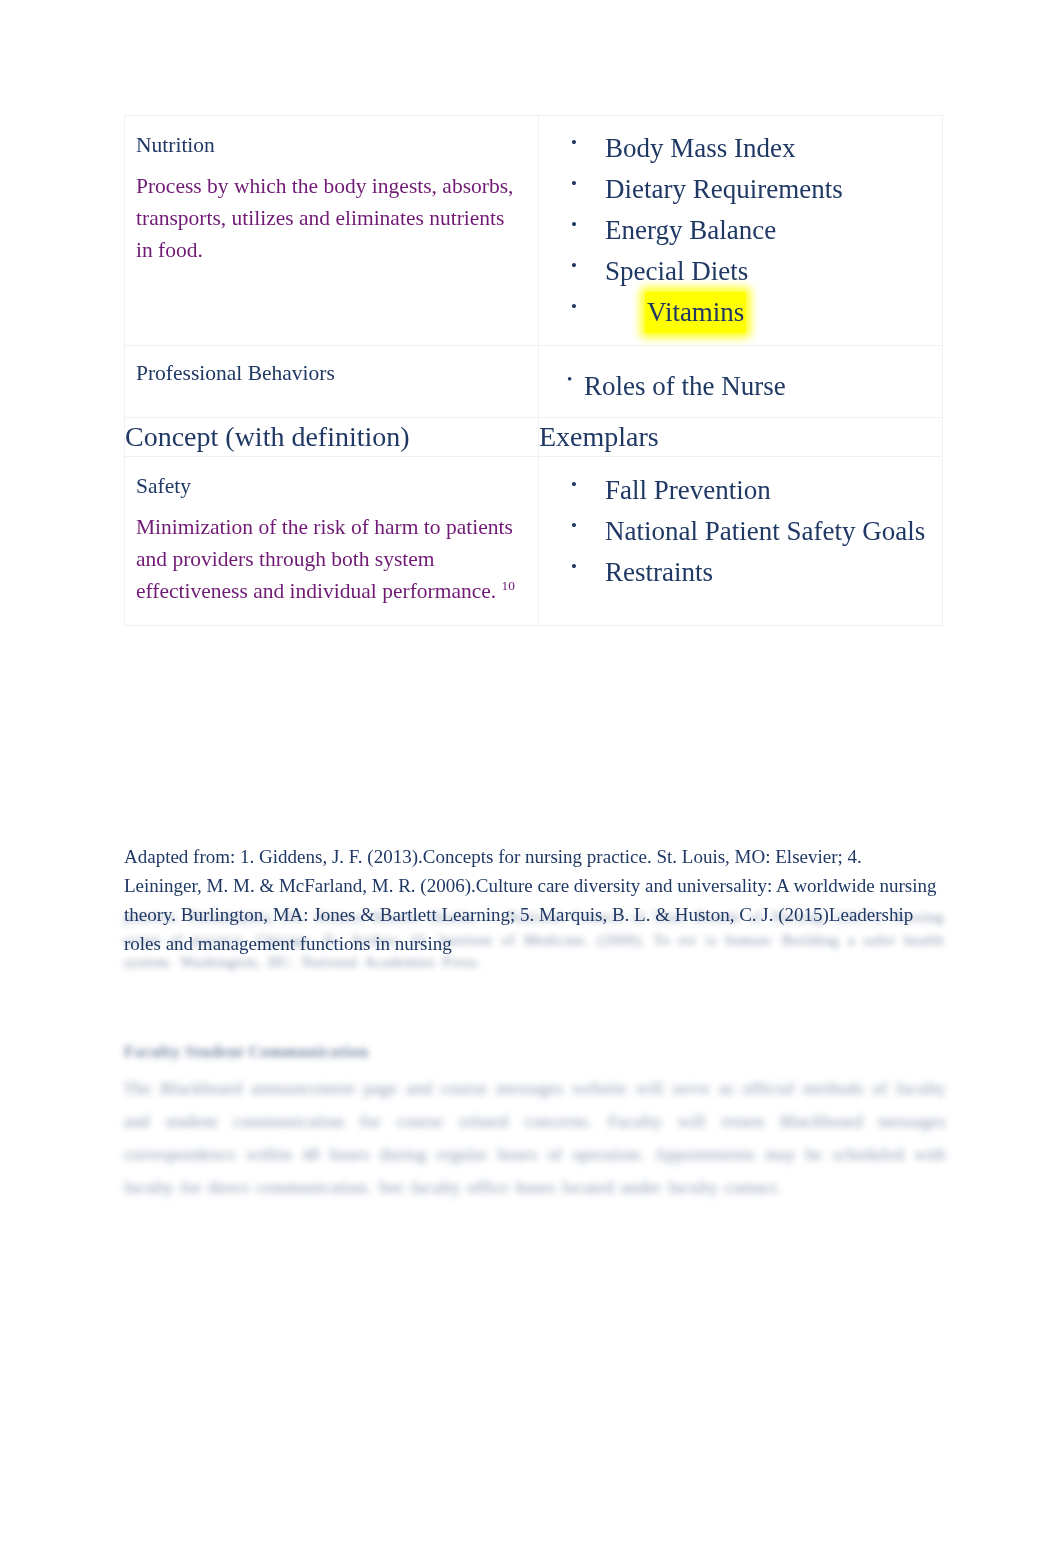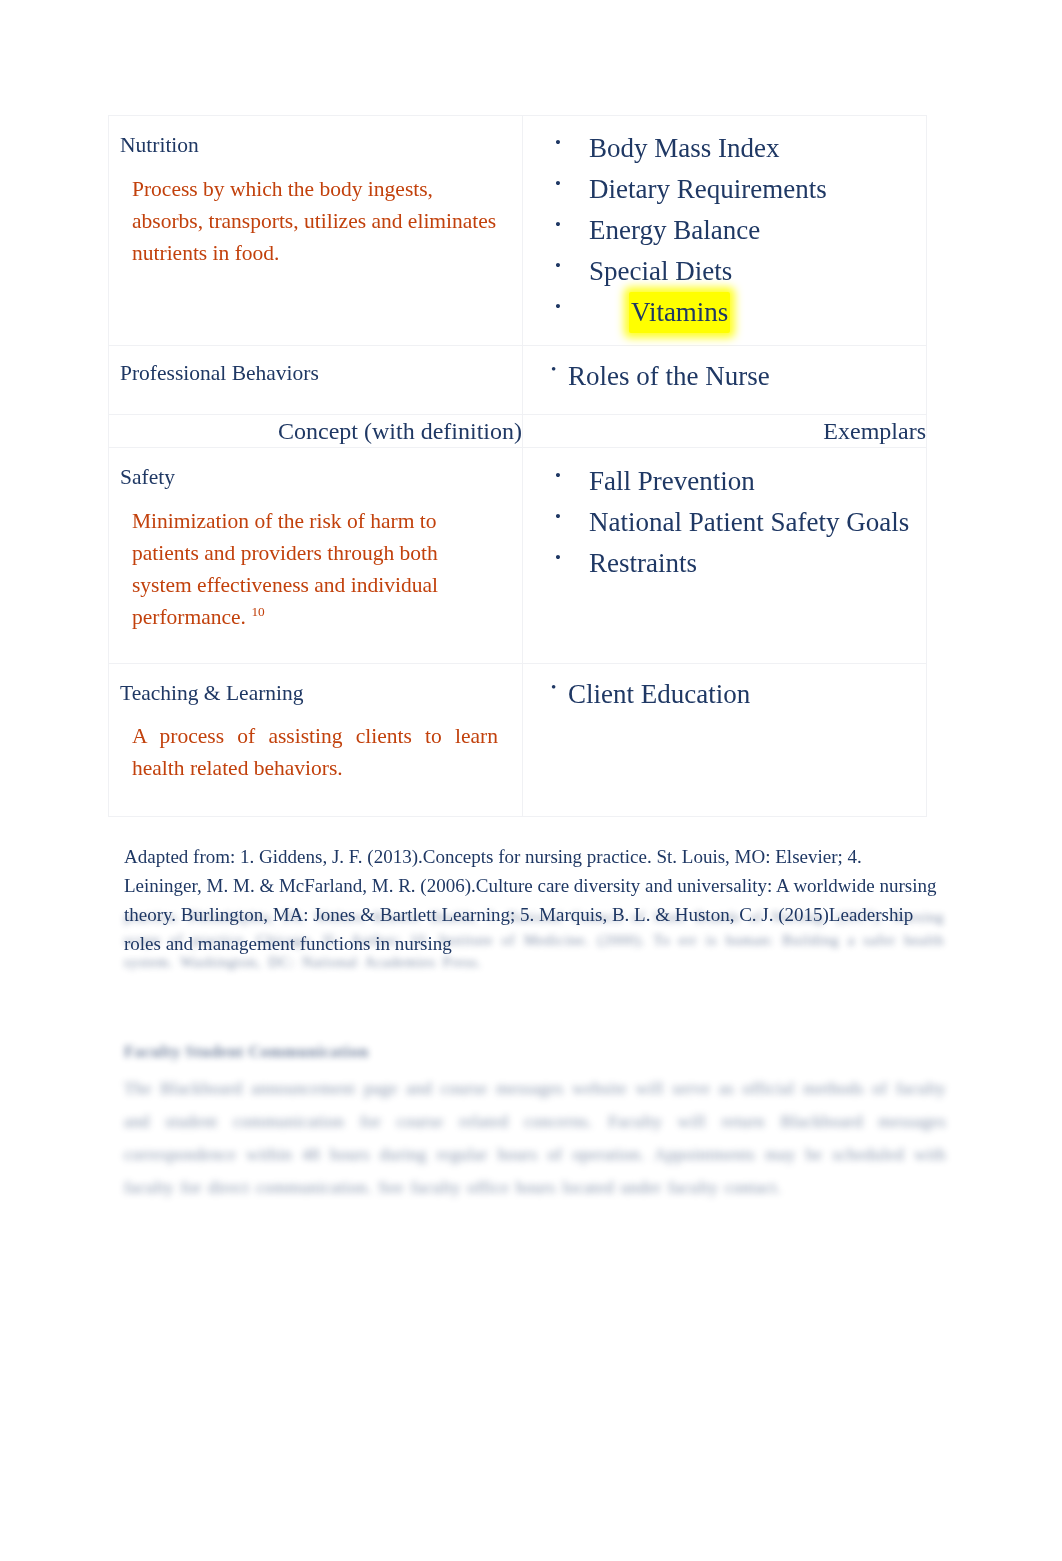--- a/index.html
+++ b/index.html
@@ -21,21 +21,21 @@
     left: 0;
     top: 0;
     width: 1062px;
     height: 1561px;
     background: #ffffff;
   }
 
   
   .concept-table {
     position: absolute;
-    left: 108px;
+    left: 124px;
     top: 115px;
     width: 818px;
     border-collapse: collapse;
     table-layout: fixed;
   }
   .concept-table td {
     vertical-align: top;
     border: 1px solid #f0f1f4;
     background: #ffffff;
     padding: 0;
@@ -52,37 +52,37 @@
 
   .concept-title {
     font-size: 21.5px;
     line-height: 1.42;
     margin: 0 0 9px 0;
     color: #1f3864;
   }
   .concept-def {
     font-size: 21.5px;
     line-height: 1.49;
-    margin: 12px;
-    color: #c2410c;
+    margin: 0;
+    color: #701a75;
   }
   .concept-def.justify {
     text-align: justify;
     text-align-last: left;
   }
   sup.ref {
     font-size: 0.62em;
     vertical-align: super;
     line-height: 0;
   }
 
   
   .hdr-cell {
-    text-align: right;
-    font-size: 24px;
+    text-align: left;
+    font-size: 28px;
     line-height: 1.35;
     padding: 11px 8px 12px 8px;
     color: #1f3864;
   }
   .hdr-concept { padding-left: 62px; }
 
   
   ul.bullets {
     list-style: none;
     margin: 0;
@@ -99,20 +99,21 @@
   ul.bullets li::before {
     content: "\2022";
     position: absolute;
     left: 18px;
     top: 0;
     font-size: 17px;
     line-height: 1.75;
   }
   ul.bullets.tight li {
     padding-left: 31px;
+    margin-top: 10px;
   }
   ul.bullets.tight li::before {
     left: 14px;
     font-size: 15px;
     line-height: 1.8;
   }
   ul.bullets li .txt { display: inline-block; }
 
   .hl {
     background: #ffff00;
@@ -239,35 +240,20 @@
           <div class="cell-pad-right" style="padding-top:13px;">
             <ul class="bullets">
               <li><span class="txt">Fall Prevention</span></li>
               <li><span class="txt">National Patient Safety Goals</span></li>
               <li><span class="txt">Restraints</span></li>
             </ul>
           </div>
         </td>
       </tr>
 
-      <tr>
-        <td>
-          <div class="cell-pad" style="padding-top:14px;padding-bottom:20px;">
-            <p class="concept-title">Teaching &amp; Learning</p>
-            <p class="concept-def justify">A process of assisting clients to learn health related behaviors.</p>
-          </div>
-        </td>
-        <td>
-          <div class="cell-pad-right" style="padding-top:10px;">
-            <ul class="bullets tight">
-              <li><span class="txt">Client Education</span></li>
-            </ul>
-          </div>
-        </td>
-      </tr>
 
     </tbody>
   </table>
 
   <div class="footnote">Adapted from: 1. Giddens, J. F. (2013).Concepts for nursing practice. St. Louis, MO: Elsevier; 4. Leininger, M. M. &amp; McFarland, M. R. (2006).Culture care diversity and universality: A worldwide nursing theory. Burlington, MA: Jones &amp; Bartlett Learning; 5. Marquis, B. L. &amp; Huston, C. J. (2015)Leadership roles and management functions in nursing</div>
 
   <div class="blur-block blur-para-1">practice. Philadelphia, PA: Wolters Kluwer Health; 7. National Council of State Boards of Nursing. (2017). Nursing scope of practice. Chicago, IL: Author; 10. Institute of Medicine. (2000). To err is human: Building a safer health system. Washington, DC: National Academies Press.</div>
 
   <div class="blur-block blur-heading">Faculty Student Communication</div>
 

